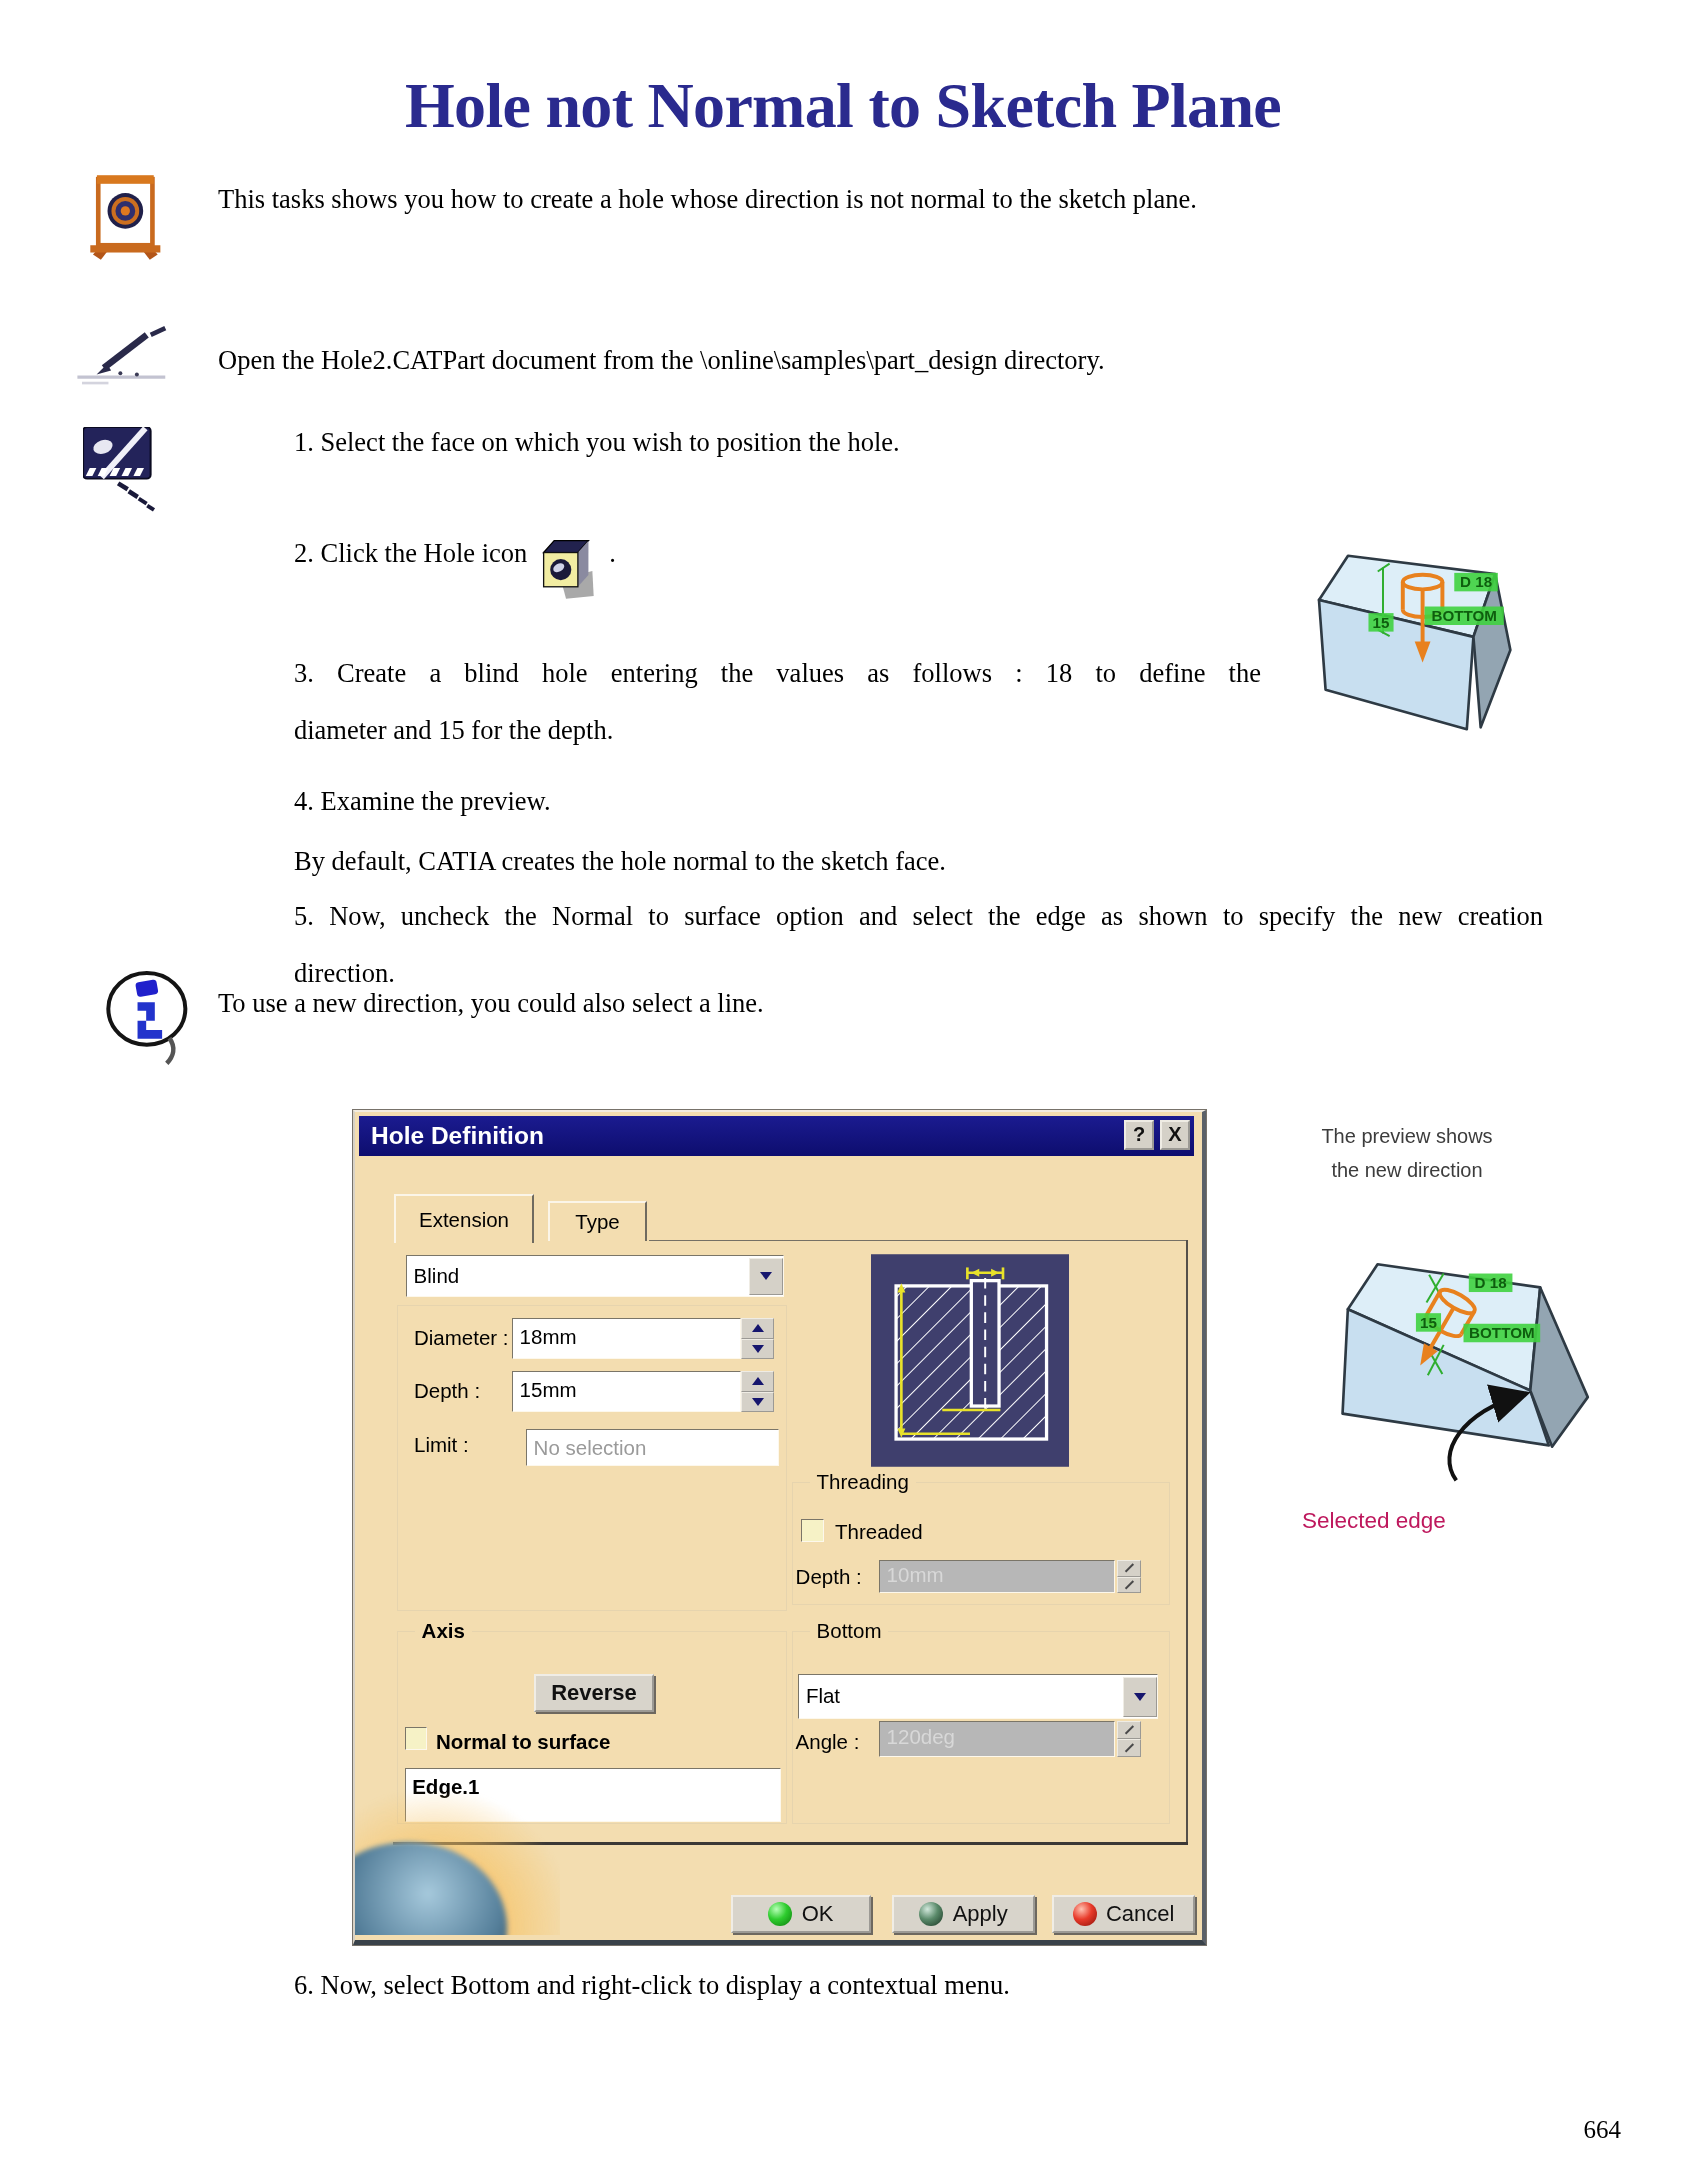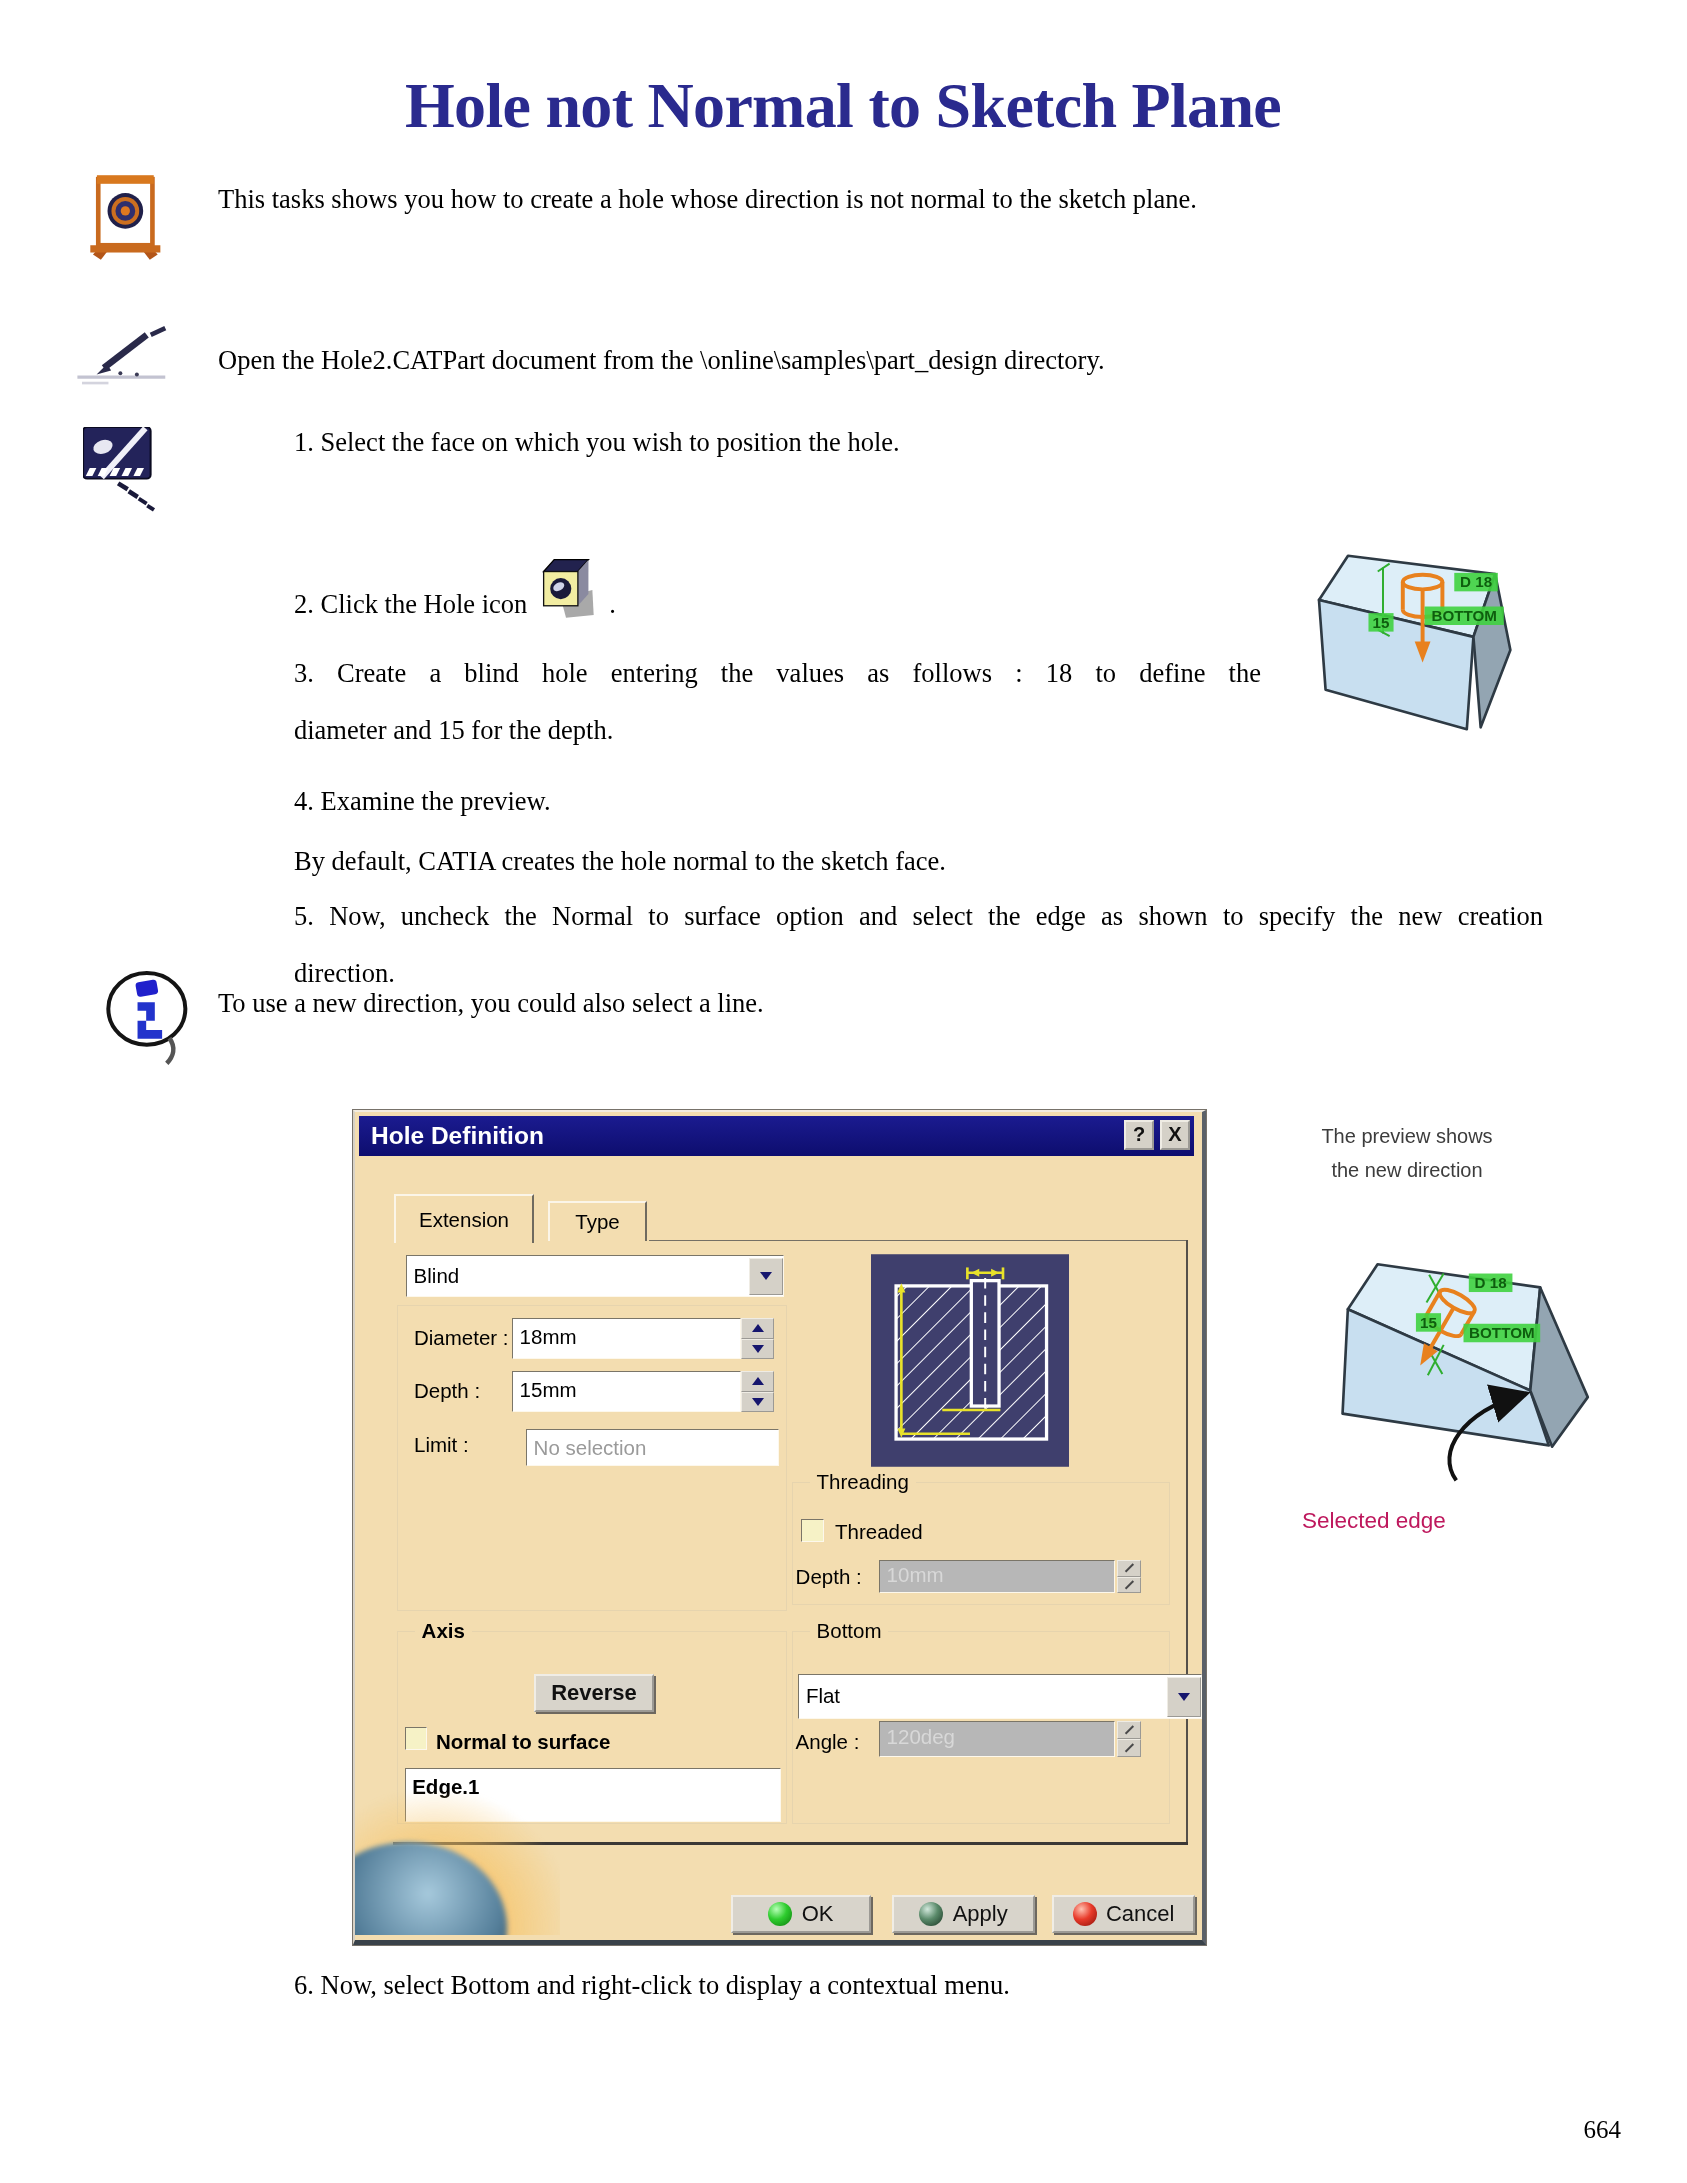--- a/index.html
+++ b/index.html
@@ -98,21 +98,21 @@
   </g>
   <g fill="#1a1a3a">
     <rect x="52" y="86" width="17" height="7" transform="rotate(32 60 89)"></rect>
     <rect x="68" y="98" width="16" height="7" transform="rotate(32 76 101)"></rect>
     <rect x="83" y="109" width="14" height="6" transform="rotate(32 90 112)"></rect>
     <rect x="96" y="119" width="12" height="6" transform="rotate(32 102 122)"></rect>
   </g>
 </svg>
 <div class="abs body-text" style="left:294px;top:427px;">1. Select the face on which you wish to position the hole.</div>
 
-<div class="abs" style="left:294px;top:557px;display:flex;align-items:flex-end;gap:14px;">
+<div class="abs" style="left:294px;top:538px;display:flex;align-items:flex-start;gap:14px;">
   <span class="body-text">2. Click the Hole icon</span>
   <svg width="54" height="62" viewBox="0 0 82 94">
     <polygon points="30,62 78,50 80,88 38,92" fill="#a9a9a9"></polygon>
     <polygon points="4,22 20,4 72,4 56,22" fill="#22224e" stroke="#000" stroke-width="2"></polygon>
     <polygon points="56,22 72,4 72,56 56,74" fill="#8a8aa0"></polygon>
     <rect x="4" y="22" width="52" height="52" fill="#f2eda2" stroke="#111" stroke-width="2"></rect>
     <circle cx="30" cy="48" r="16" fill="#1a1a3a"></circle>
     <ellipse cx="27" cy="45" rx="9" ry="6" fill="#cfd3e8" transform="rotate(-30 27 45)"></ellipse>
   </svg>
   <span class="body-text">.</span>
@@ -290,21 +290,21 @@
   <div class="abs grp" style="left:42px;top:519px;width:390px;height:193px;font-weight:bold;">
     <div class="grp-lbl">Axis</div>
     <div class="abs pushbtn" style="left:136px;top:42px;width:120px;height:38px;">Reverse</div>
     <div class="abs cb" style="left:6.6px;top:95px;width:22.5px;height:23px;"></div>
     <div class="abs lbl" style="left:38px;top:98px;">Normal to surface</div>
     <div class="abs field" style="left:6.6px;top:136px;width:376px;height:54px;">Edge.1</div>
   </div>
 
   <div class="abs grp" style="left:437px;top:519px;width:378px;height:193px;">
     <div class="grp-lbl">Bottom</div>
-    <div class="abs field" style="left:5.3px;top:42px;width:404px;height:45px;display:flex;align-items:center;">
+    <div class="abs field" style="left:5.3px;top:42px;width:360px;height:45px;display:flex;align-items:center;">
       <span style="flex:1;">Flat</span>
       <span class="spin-b" style="flex:none;width:34px;height:40px;">
           <i class="td"></i>
         </span>
     </div>
     <div class="abs lbl" style="left:2.6px;top:98px;">Angle :</div>
     <div class="abs field dis" style="left:86px;top:89px;width:236px;height:36px;line-height:1.5;">120deg</div>
     <div class="abs spin" style="left:324px;top:89px;width:24px;height:36px;">
       <div class="spin-b">
           <i class="slash"></i>

